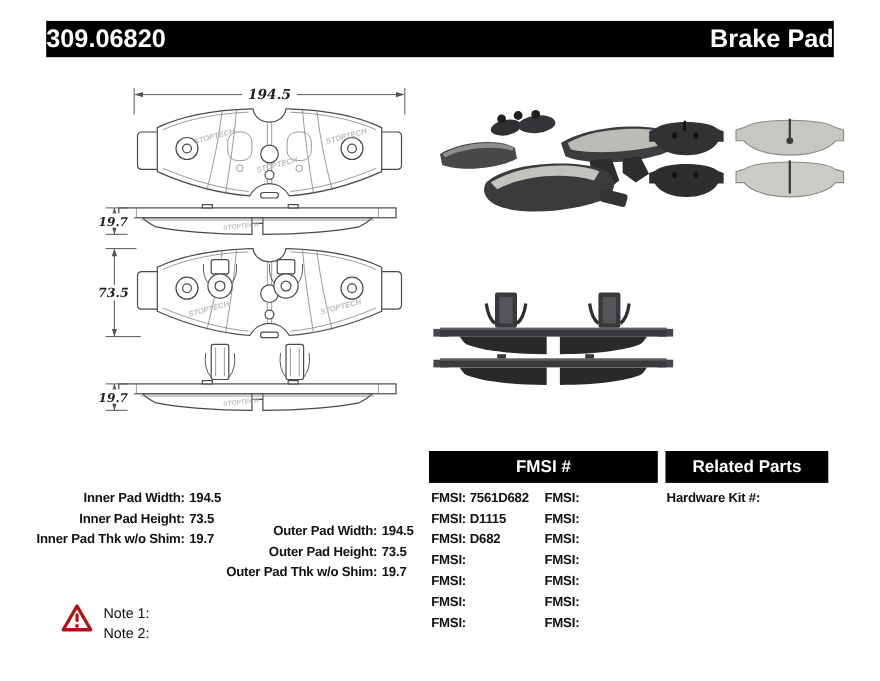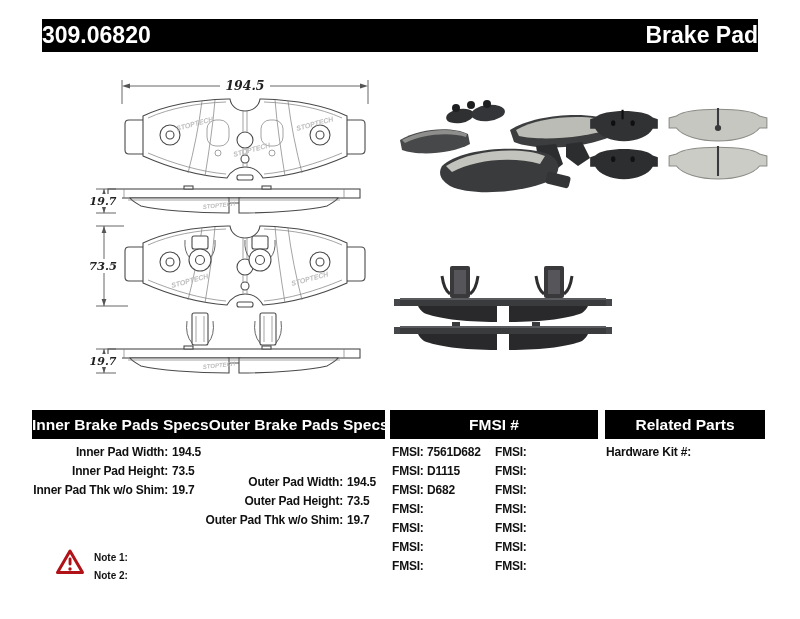--- a/index.html
+++ b/index.html
@@ -5,33 +5,33 @@
   html,body{margin:0;padding:0;background:#fff;}
   #page{position:relative;width:800px;height:619px;background:#fff;overflow:hidden;
         font-family:"Liberation Sans",sans-serif;color:#111;}
   .hdrbar{position:absolute;left:42px;top:19px;width:716px;height:33px;background:#000;
           display:flex;align-items:center;justify-content:space-between;padding:0 0;box-sizing:border-box;}
   .hdrbar span{color:#fff;font-weight:bold;font-size:23px;letter-spacing:0px;white-space:nowrap;}
   .tblbar{position:absolute;top:410px;height:29px;background:#000;display:flex;align-items:center;box-sizing:border-box;}
   .tblbar .ttl{color:#fff;font-weight:bold;font-size:15.5px;text-align:center;flex:1;white-space:nowrap;}
   #bar-pads{left:32px;width:353px;}
   #bar-fmsi{left:390px;width:208px;}
-  #bar-related{left:605px;width:160px;}
+  #bar-related{left:605px;width:148px;}
   .speccol{position:absolute;top:443px;font-size:12px;font-weight:bold;letter-spacing:-0.2px;}
   .srow{display:flex;height:19px;line-height:19px;white-space:nowrap;}
   .srow .lbl{width:148px;text-align:right;}
   .srow .val{padding-left:4px;text-align:left;}
   .fmsirow .lbl{width:31px;text-align:center;}
   #inner-col{left:20px;}
   #outer-col{left:195px;margin-top:30px;}
   #fmsi-col1{left:392px;}
   #fmsi-col2{left:495px;}
   #related-col{left:606px;}
   #related-col .lbl{width:auto;text-align:center;}
-  #notes{position:absolute;left:94px;top:549px;font-size:10px;font-weight:bold;line-height:18px;}
+  #notes{position:absolute;left:94px;top:549px;font-size:13px;font-weight:normal;line-height:18px;}
   #warn{position:absolute;left:55px;top:548px;}
   svg{display:block;}
   .dwg{stroke:#4a4a4a;fill:#fff;stroke-width:1.1;}
   .dwgthin{stroke:#7d7d7d;fill:none;stroke-width:0.7;}
   .dimln{stroke:#555;stroke-width:0.9;fill:none;}
   .dimarr{fill:#555;stroke:none;}
   .dimtxt{font-family:"DejaVu Serif",serif;font-style:italic;font-weight:bold;fill:#222;}
   .wm{font-family:"Liberation Sans",sans-serif;font-style:italic;font-weight:bold;fill:#bdbdbd;}
 </style>
 </head>
@@ -223,24 +223,20 @@
         </g>
       <use href="#padProfile"></use>
       <g transform="translate(0,28)">
         <rect x="60" y="28" width="8" height="4" fill="#3a3b3d"></rect>
         <rect x="140" y="28" width="8" height="4" fill="#3a3b3d"></rect>
         <use href="#padProfile"></use>
       </g>
     </g>
   </svg>
 
-  <div class="tblbar" id="bar-pads">
-    <span class="ttl">Inner Brake Pads Specs</span>
-    <span class="ttl">Outer Brake Pads Specs</span>
-  </div>
   <div class="tblbar" id="bar-fmsi">
     <span class="ttl">FMSI #</span>
   </div>
   <div class="tblbar" id="bar-related">
     <span class="ttl">Related Parts</span>
   </div>
 
   <div class="speccol" id="inner-col">
     <div class="srow">
         <span class="lbl">Inner Pad Width:</span>

